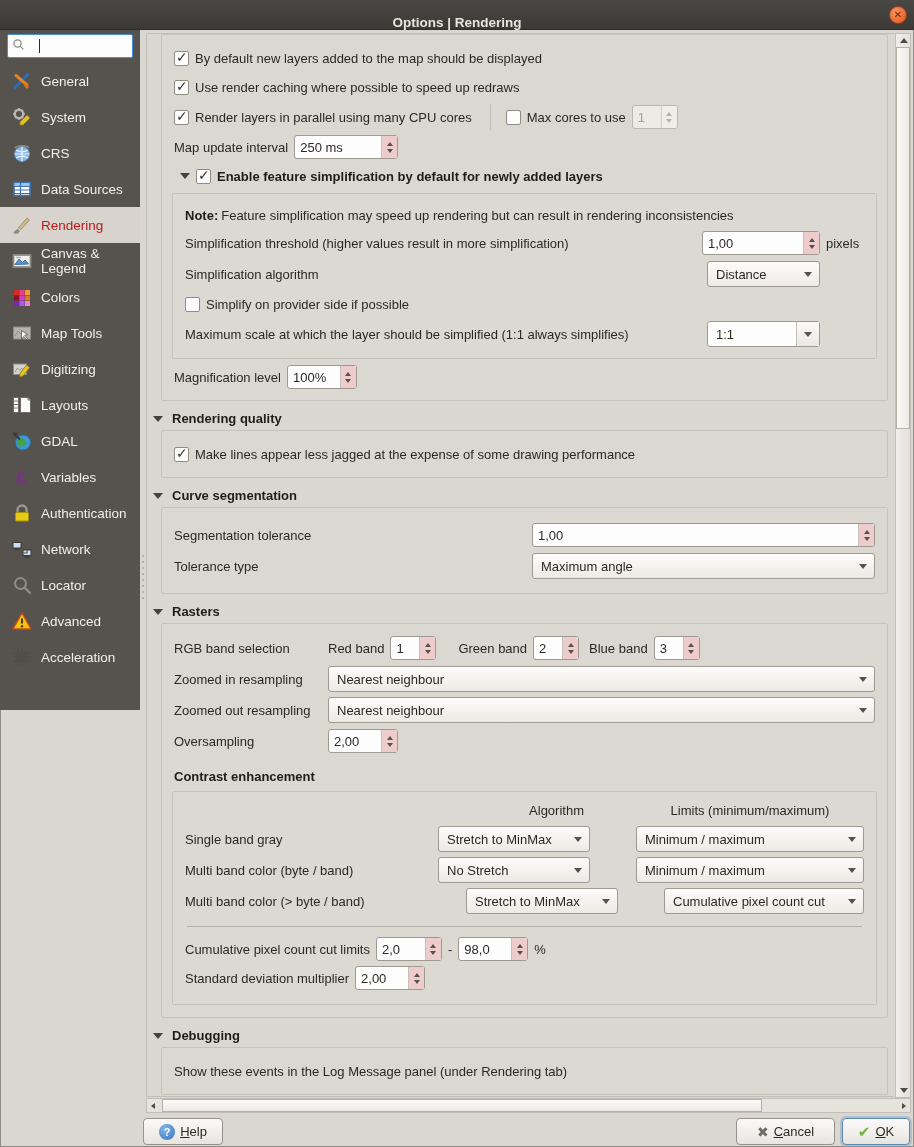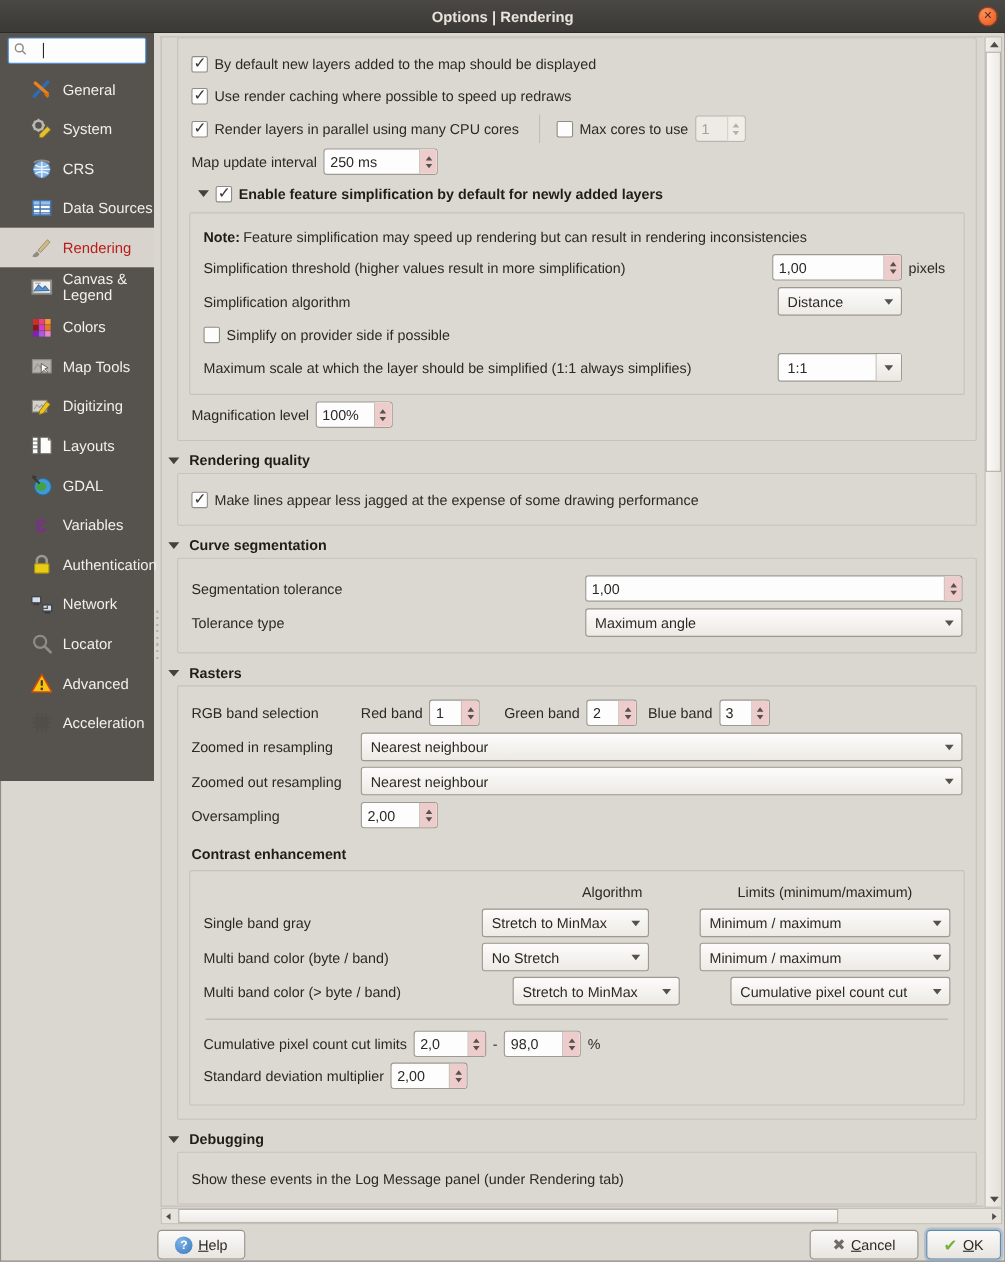--- a/index.html
+++ b/index.html
@@ -4,34 +4,34 @@
 <style>
   html,body{margin:0;padding:0}
   body{
     width:914px;height:1147px;position:relative;overflow:hidden;
     background:#dad6d0;color:#2c2925;
     font-family:"Liberation Sans","DejaVu Sans",sans-serif;font-size:13px;
     box-shadow:inset 0 0 0 1px #8f8b85;
   }
   
   .titlebar{position:absolute;left:0;top:0;width:914px;height:30px;
-    background:linear-gradient(#4a4845,#3b3936);display:flex;align-items:center;justify-content:center;
+    background:linear-gradient(#4a4845,#3b3936);display:flex;align-items:flex-end;justify-content:center;
     color:#e8e4dc;font-weight:bold;font-size:13.5px;box-shadow:inset 0 -1px 0 #2d2b28}
   .close-btn{position:absolute;right:7px;top:6px;width:18px;height:18px;border-radius:50%;
     background:radial-gradient(circle at 35% 30%,#f7935f,#ef6c33 60%,#d85a22);
     border:1px solid #9c431a;display:flex;align-items:center;justify-content:center;
     color:#61280e;font-size:10px;font-weight:bold;line-height:1;box-sizing:border-box}
   
   .sidebar{position:absolute;left:0;top:30px;width:140px;height:680px;background:#56524e}
   .search{position:absolute;left:7px;top:4px;width:126px;height:24px;background:#fdfdfd;
     border:1px solid #4a90d9;border-radius:2px;box-sizing:border-box;display:flex;align-items:center;gap:4px;padding:0 4px}
   .search input{border:none;outline:none;width:80px;background:transparent;font:inherit}
   .caret{width:1px;height:14px;background:#2c2925;margin-left:-78px}
   .side-list{position:absolute;left:0;top:33px;width:140px}
-  .side-item{height:36px;display:flex;align-items:center;gap:9px;padding-left:27px;color:#f1efeb;font-size:13.5px;line-height:15px}
+  .side-item{height:36px;display:flex;align-items:center;gap:9px;padding-left:11px;color:#f1efeb;font-size:13.5px;line-height:15px}
   .side-item.selected{background:#d8d4cd;color:#b91c1c}
   .side-icon{width:21px;height:21px;flex:0 0 21px;display:flex;align-items:center;justify-content:center}
   .side-icon svg{width:20px;height:20px}
   .splitter{position:absolute;left:140px;top:555px;width:5px;height:46px;
     background:repeating-linear-gradient(#b5b1aa 0 2px,transparent 2px 6px);background-size:2px 100%;background-position:center;background-repeat:no-repeat}
   
   .content{position:absolute;left:146px;top:33px;width:748px;height:1064px;overflow:hidden;
     border:1px solid #c2beb7;border-right:none;box-sizing:border-box;background:#dad6d0}
   .sec-head{display:flex;align-items:center;gap:9px;margin:8px 2px 4px 6px;font-weight:bold;color:#201d19}
   .sec-head.tight{margin-top:4px}

